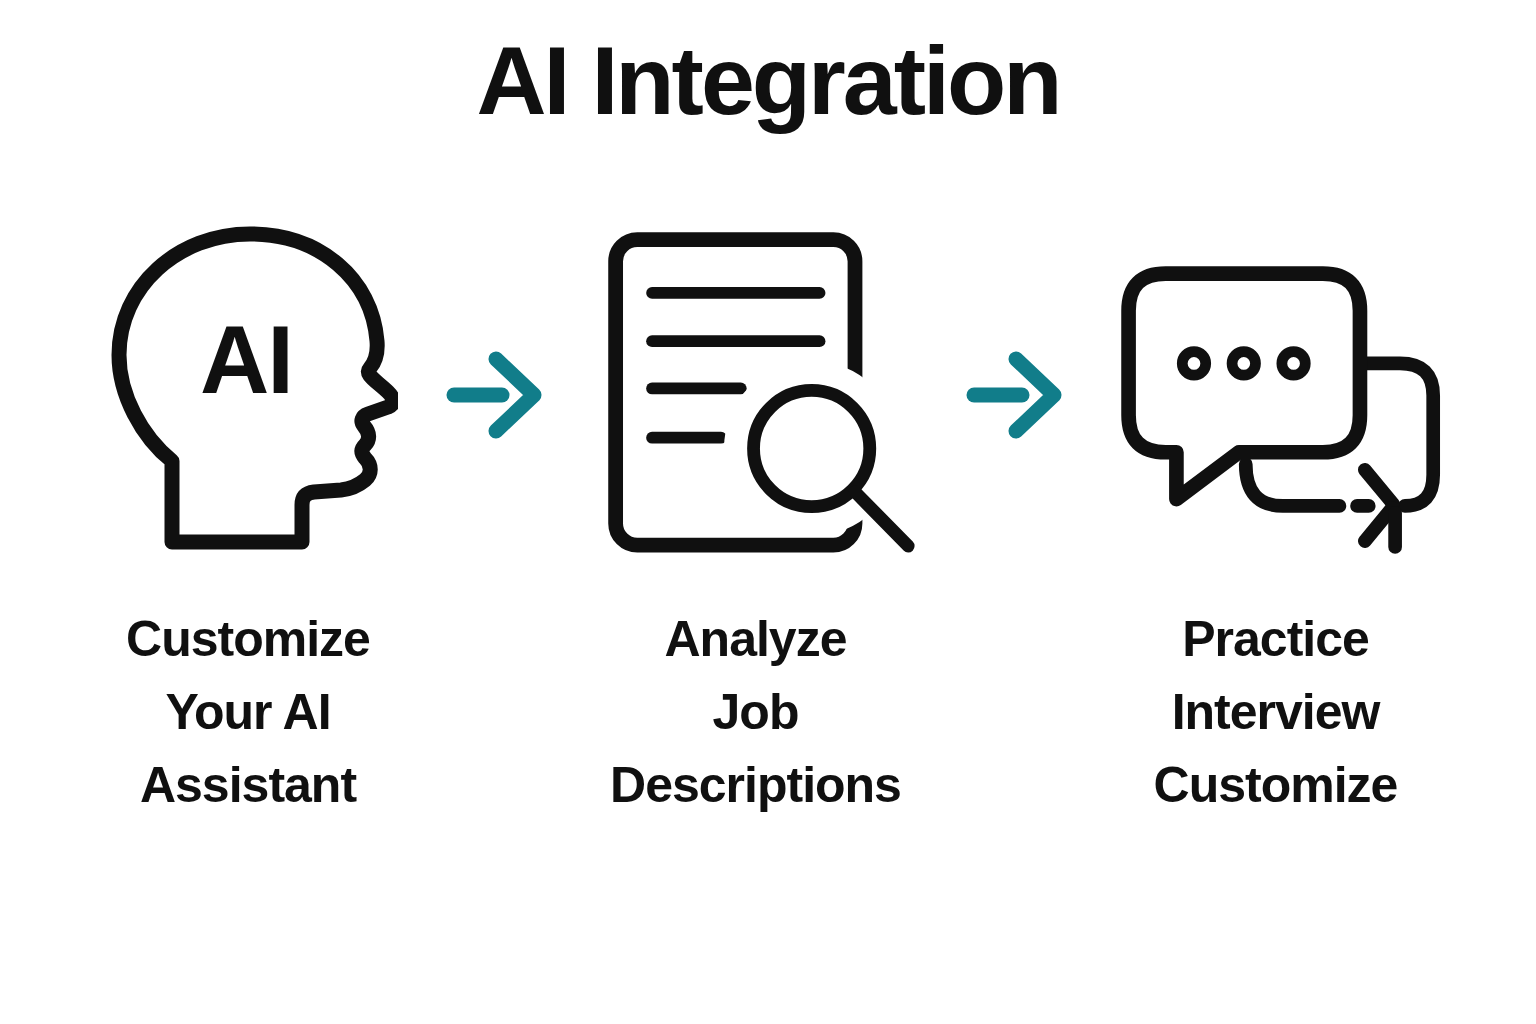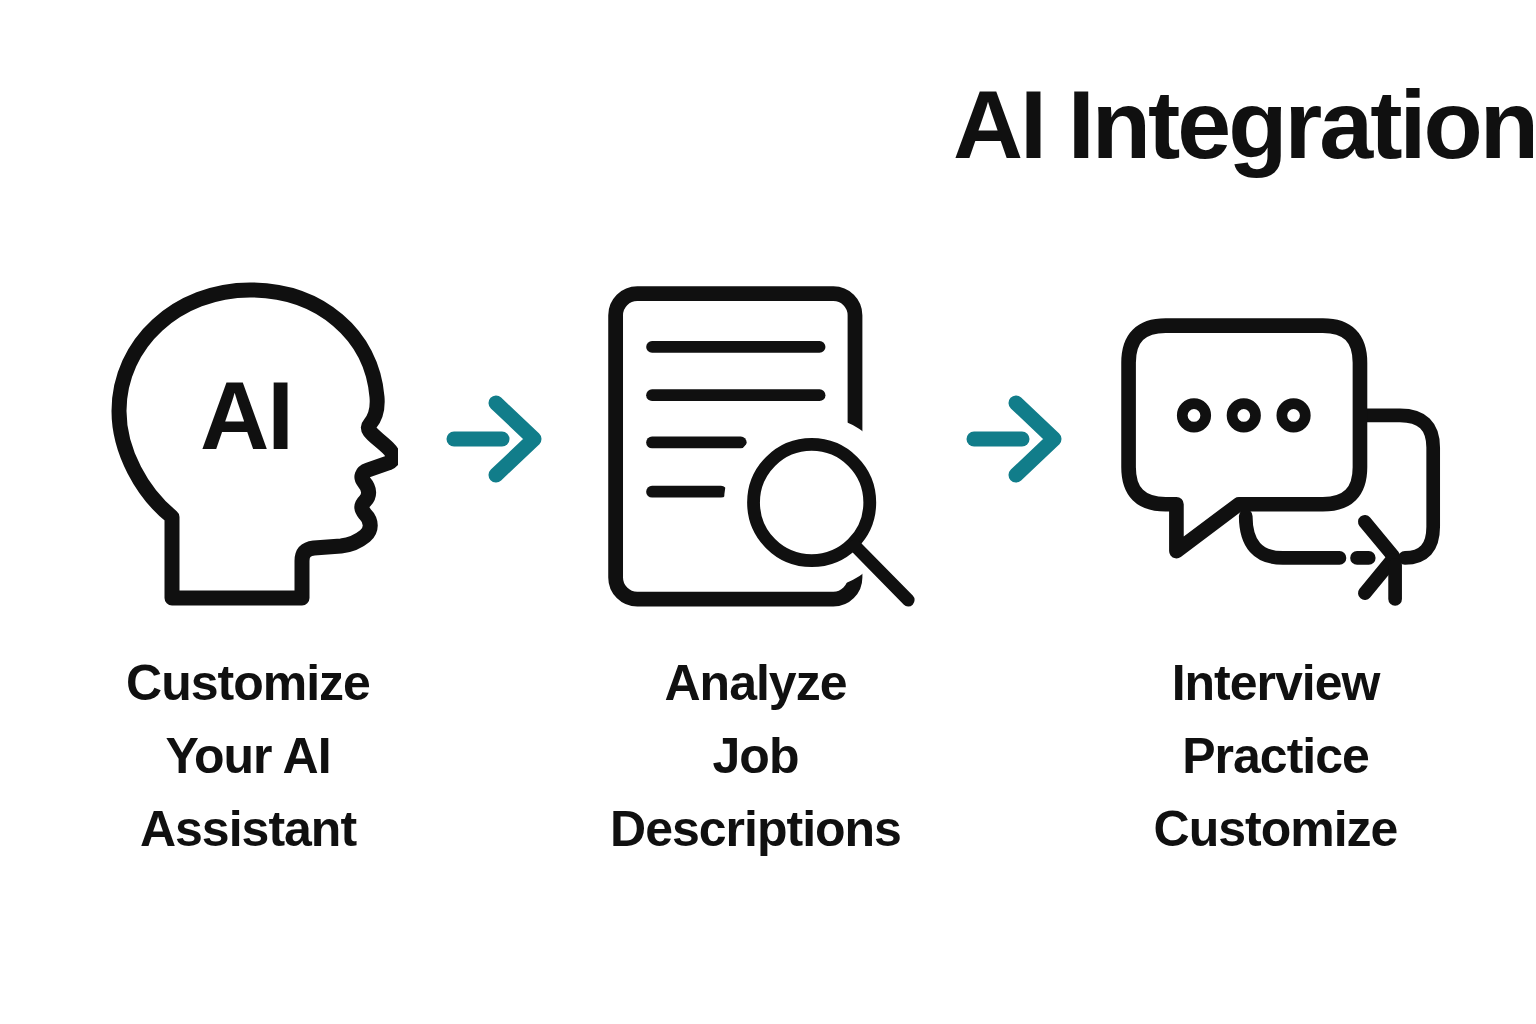--- a/index.html
+++ b/index.html
@@ -13,42 +13,41 @@
 
   .canvas {
     position: relative;
     width: 1536px;
     height: 1024px;
     background: var(--bg);
     overflow: hidden;
   }
 
   .title {
-    padding-top: 72px;
-    text-align: right;
+    padding-top: 28px;
+    text-align: center;
     font-size: 97px;
     font-weight: 700;
     letter-spacing: -3px;
     color: var(--ink);
     line-height: 1.1;
   }
 
   .flow-grid {
     margin-top: 80px;
     display: grid;
     grid-template-columns: 375px 120px 400px 120px 400px;
     justify-content: center;
     align-items: center;
   }
 
   .icon-cell {
     grid-row: 1;
     display: flex;
     justify-content: center;
-    align-items: center;
     height: 360px;
   }
   .icon-cell.c1 { grid-column: 1; }
   .icon-cell.c3 { grid-column: 3; }
   .icon-cell.c5 { grid-column: 5; padding-top: 28px; }
 
   .connector-cell {
     grid-row: 1;
     display: flex;
     justify-content: center;
@@ -206,19 +205,19 @@
       <div>Analyze</div>
       <div>Job</div>
       <div>Descriptions</div>
     </div>
     <div class="caption c1">
       <div>Customize</div>
       <div>Your AI</div>
       <div>Assistant</div>
     </div>
     <div class="caption c5">
+      <div>Practice</div>
       <div>Interview</div>
-      <div>Practice</div>
       <div>Customize</div>
     </div>
 
   </div>
 </div>
 
 </body></html>

